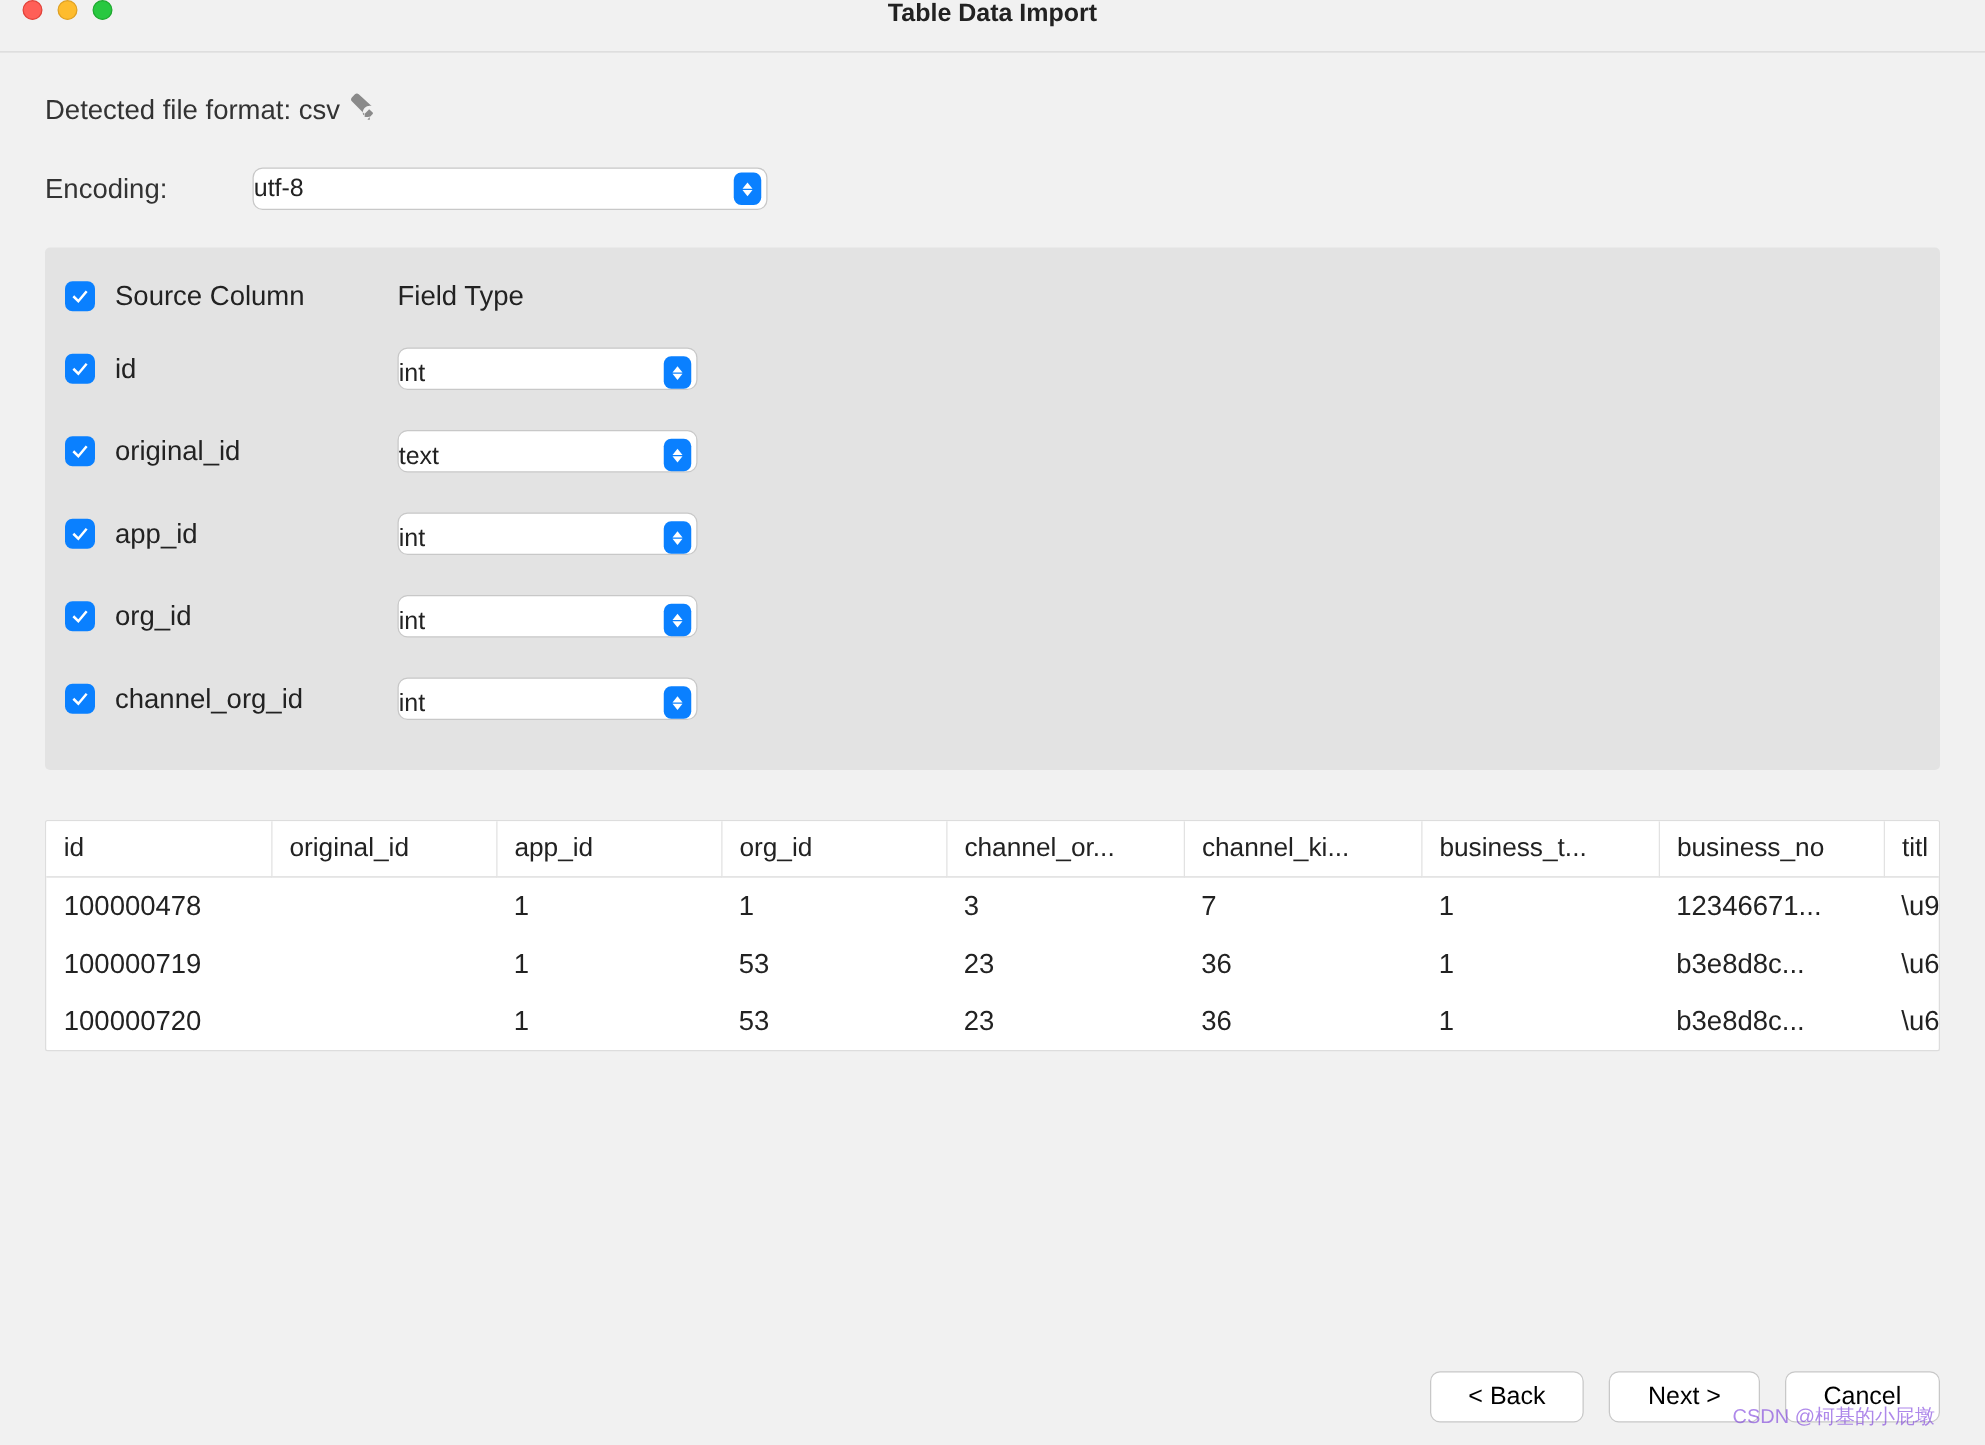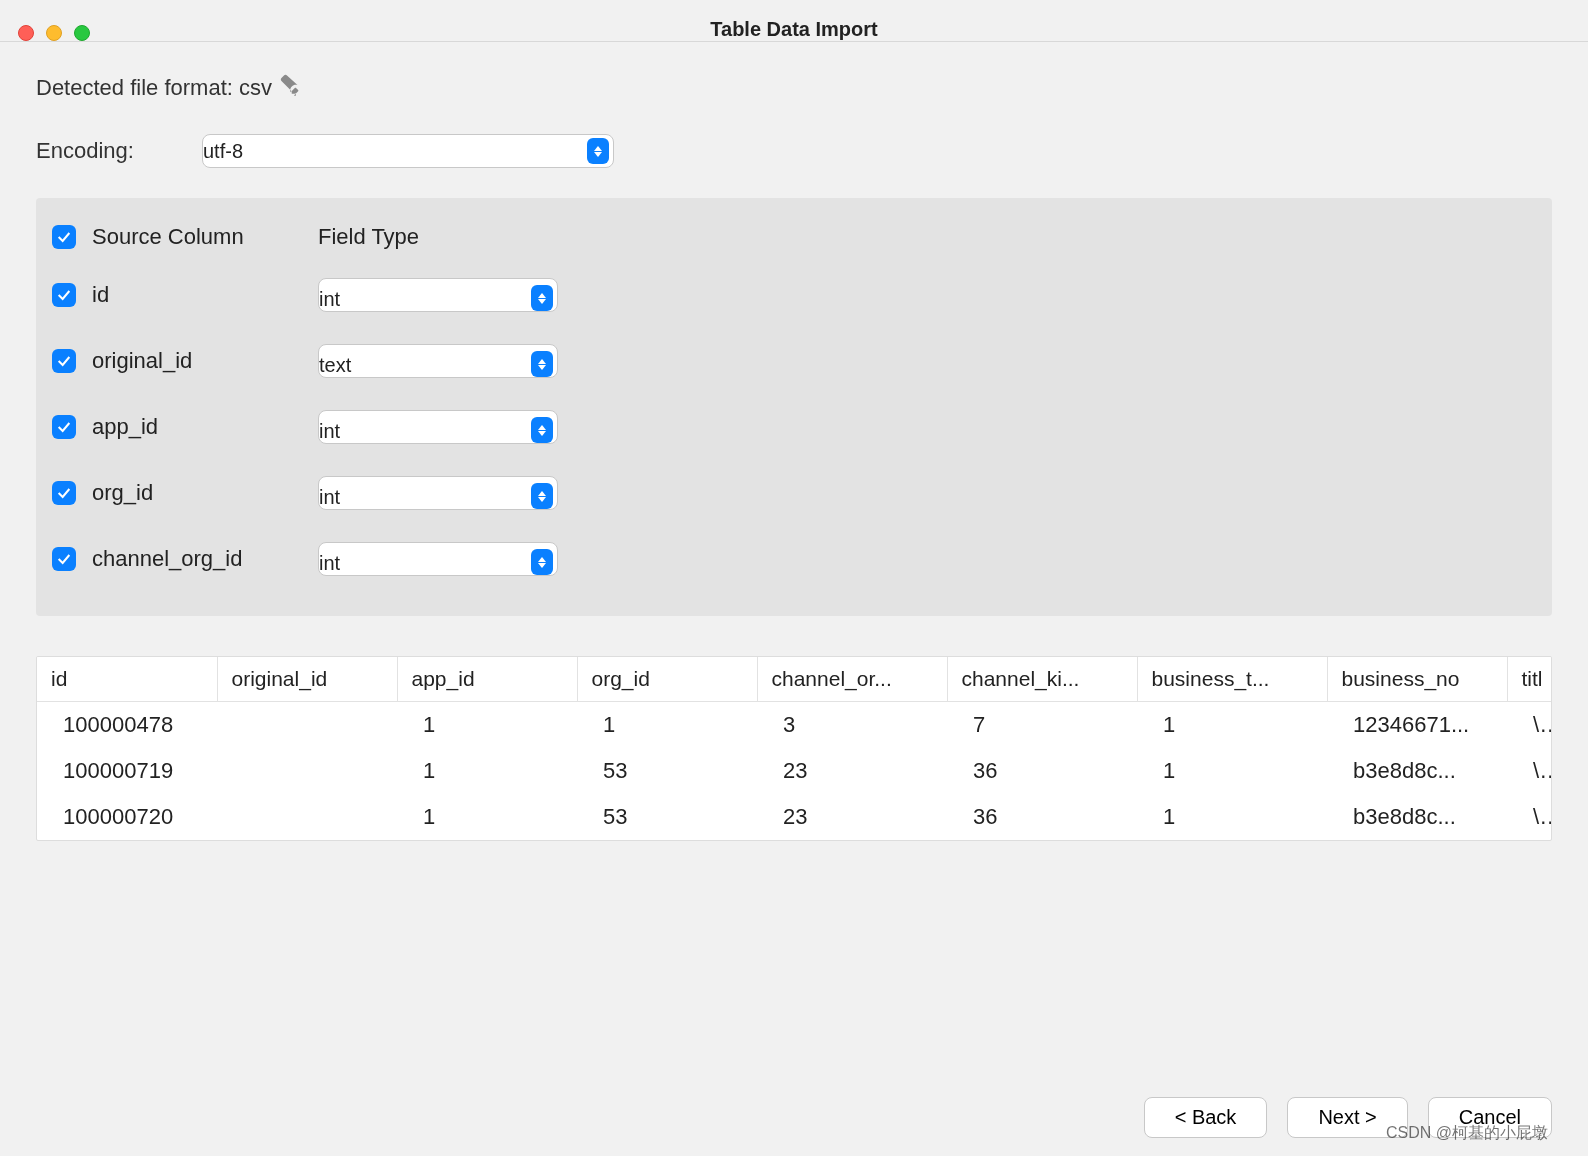--- a/index.html
+++ b/index.html
@@ -8,21 +8,21 @@
       background: #f1f1f1;
       color: #222;
       width: 1588px;
       height: 1156px;
       overflow: hidden;
       font-size: 22px;
     }
     .titlebar {
       height: 42px;
       display: flex;
-      align-items: flex-end;
+      align-items: flex-start;
       padding: 0 16px;
       border-bottom: 1px solid #d8d8d8;
       background: #f1f1f1;
       position: relative;
     }
     .traffic-lights { display: flex; gap: 12px; position: absolute; left: 18px; }
     .tl { width: 16px; height: 16px; border-radius: 50%; }
     .tl-close { background: #ff5f57; border: 1px solid #e14239; }
     .tl-min { background: #febc2e; border: 1px solid #dfa023; }
     .tl-max { background: #28c840; border: 1px solid #1fa82f; }
@@ -104,21 +104,21 @@
       padding: 10px 14px;
       border-right: 1px solid #e2e2e2;
       border-bottom: 1px solid #e2e2e2;
       white-space: nowrap;
       overflow: hidden;
       text-overflow: ellipsis;
       background: #fff;
     }
     .preview-table td {
       font-size: 22px;
-      padding: 10px 26px;
+      padding: 10px 14px;
       white-space: nowrap;
       overflow: hidden;
       text-overflow: ellipsis;
     }
     .footer {
       position: absolute;
       bottom: 18px;
       right: 36px;
       display: flex;
       gap: 20px;
@@ -129,21 +129,21 @@
       border-radius: 8px;
       padding: 8px 30px;
       font-size: 20px;
       cursor: pointer;
     }
     .watermark {
       position: absolute;
       bottom: 12px;
       right: 40px;
       font-size: 16px;
-      color: #000000;
+      color: #6d28d9;
       opacity: 0.55;
       pointer-events: none;
     }
   </style>
 </head>
 <body>
 
 <div class="titlebar">
   <div class="traffic-lights">
     <div class="tl tl-close"></div>

